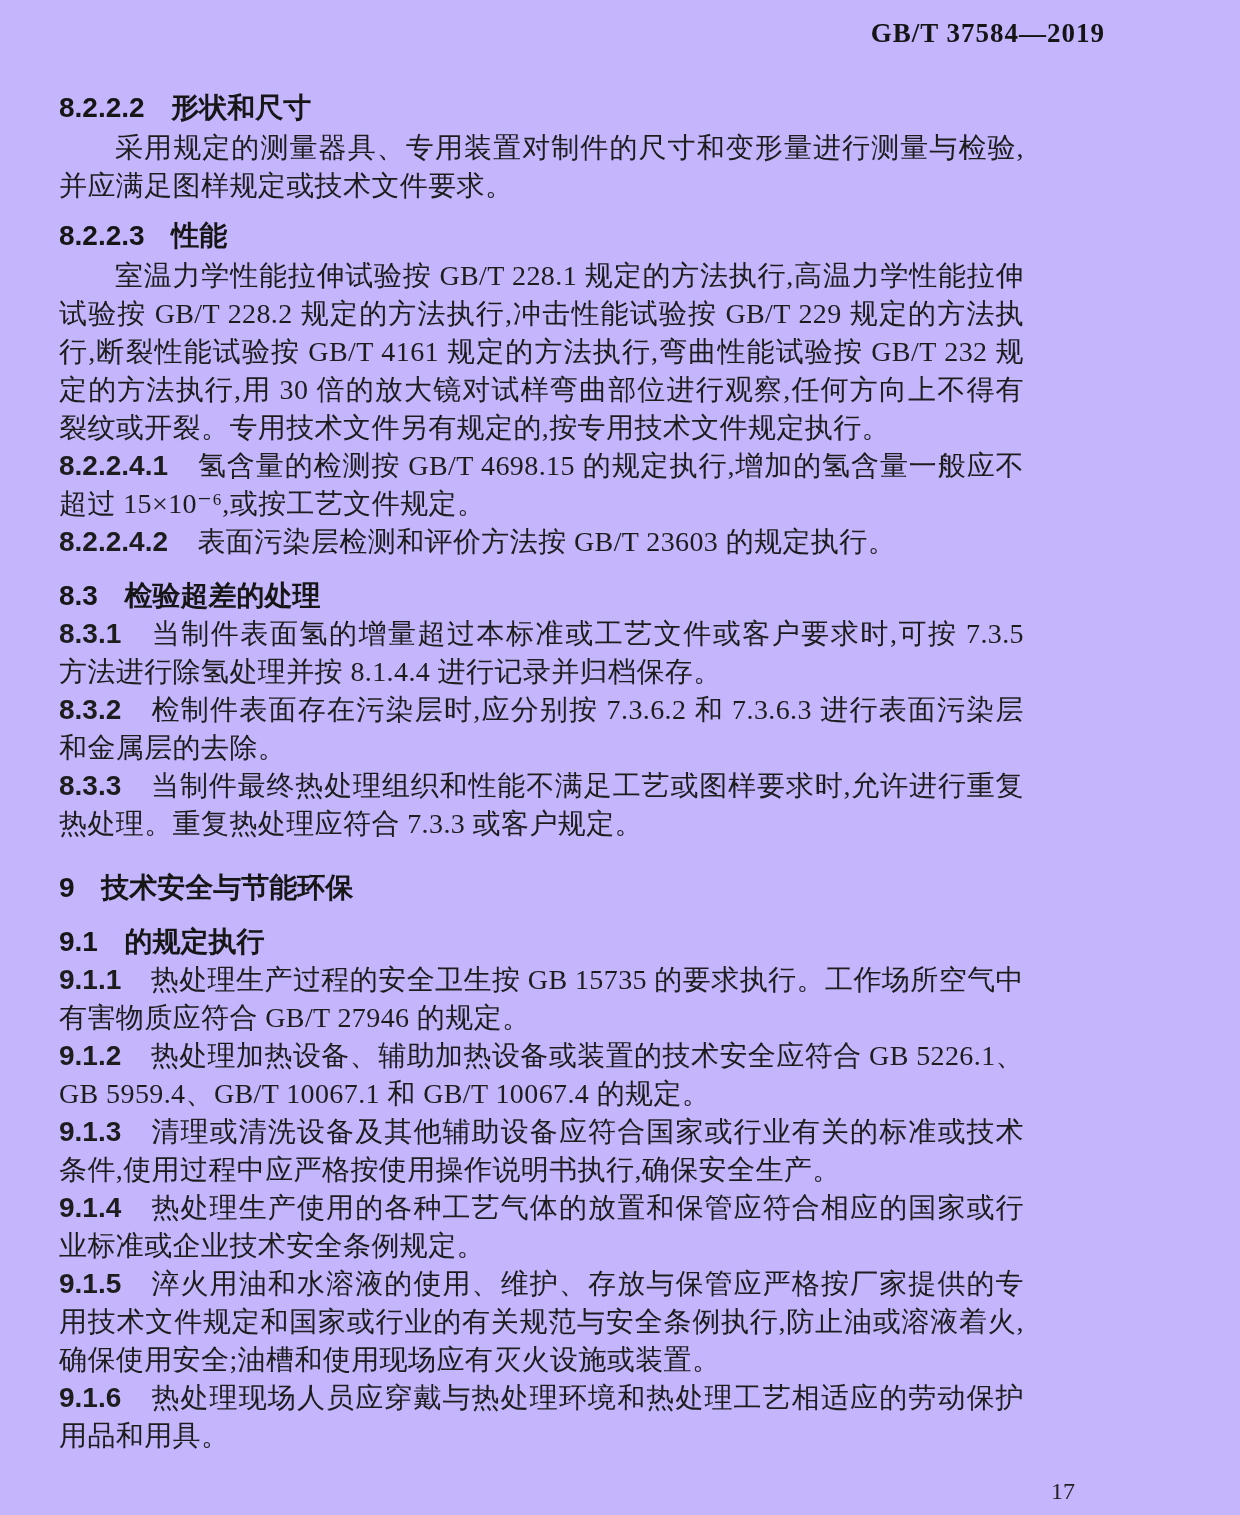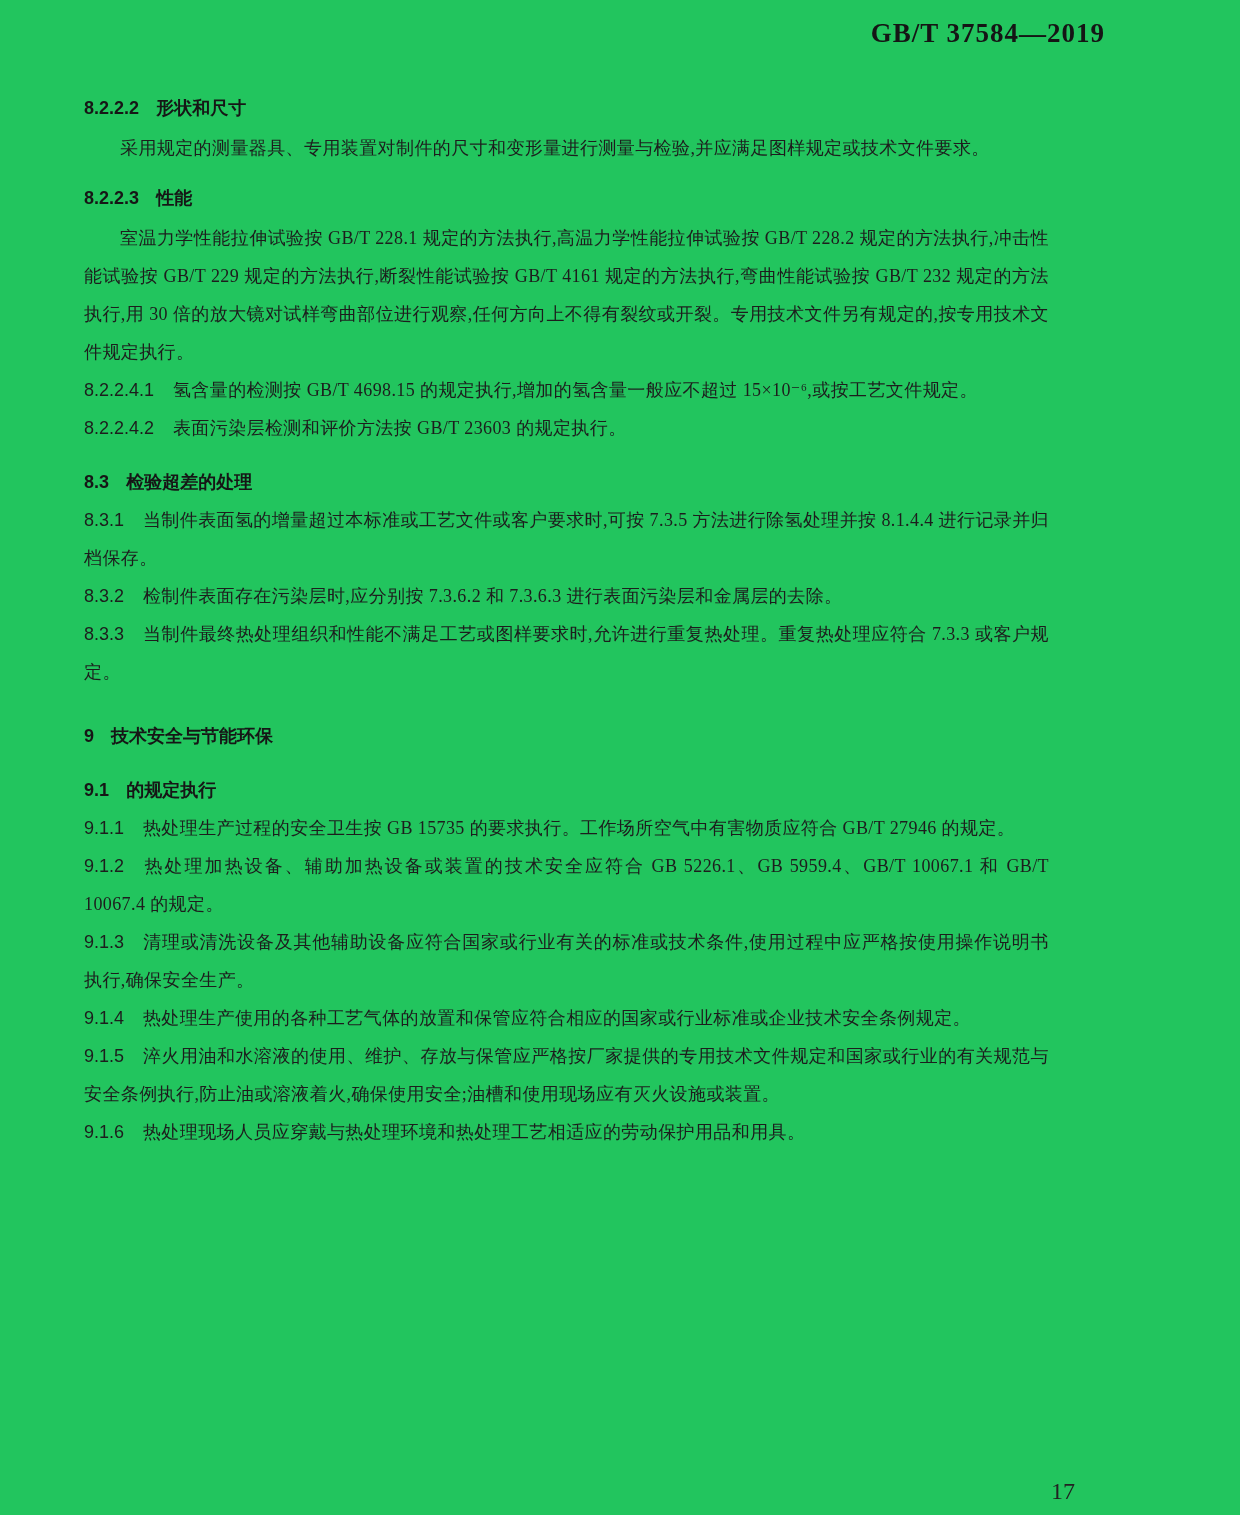--- a/index.html
+++ b/index.html
@@ -1,38 +1,38 @@
 <!DOCTYPE html>
 <html lang="zh"><head>
 <meta charset="utf-8">
 <style>
   html,body{margin:0;padding:0;background:#e8e8e8;}
   .page{
     position:relative;
     width:1240px;height:1515px;
     margin:0 auto;
-    background:#22c55e;
+    background:#c4b5fd;
     color:#1d1d1d;
     font-family:"Liberation Serif","DejaVu Serif",serif;
     overflow:hidden;
   }
   .running-head{
     padding-top:18px;
     padding-right:135px;
     text-align:right;
     font-family:"Liberation Serif","DejaVu Serif",serif;
     font-weight:700;
     font-size:27px;
     letter-spacing:1px;
     color:#151515;
   }
   .main{
-    margin-left:84px;
+    margin-left:59px;
     width:965px;
-    font-size:18px;
+    font-size:28px;
     line-height:38px;
     text-align:justify;
   }
   .h1,.h2,.h3{
     font-family:"Liberation Sans","DejaVu Sans",sans-serif;
     font-weight:700;
     color:#161616;
     text-align:left;
     margin:0;
   }
@@ -45,21 +45,21 @@
     margin:2px 0 0 0;
     text-indent:2em;
     letter-spacing:0.4px;
   }
   .clause{
     margin:0;
     letter-spacing:0.4px;
   }
   .clause .num{
     font-family:"Liberation Sans","DejaVu Sans",sans-serif;
-    font-weight:400;
+    font-weight:700;
     letter-spacing:0;
     margin-right:1.05em;
   }
   .mt-h822{margin-top:40px;}
   .page-number{
     position:absolute;
     right:165px;
     bottom:10px;
     font-size:24px;
     color:#222;

